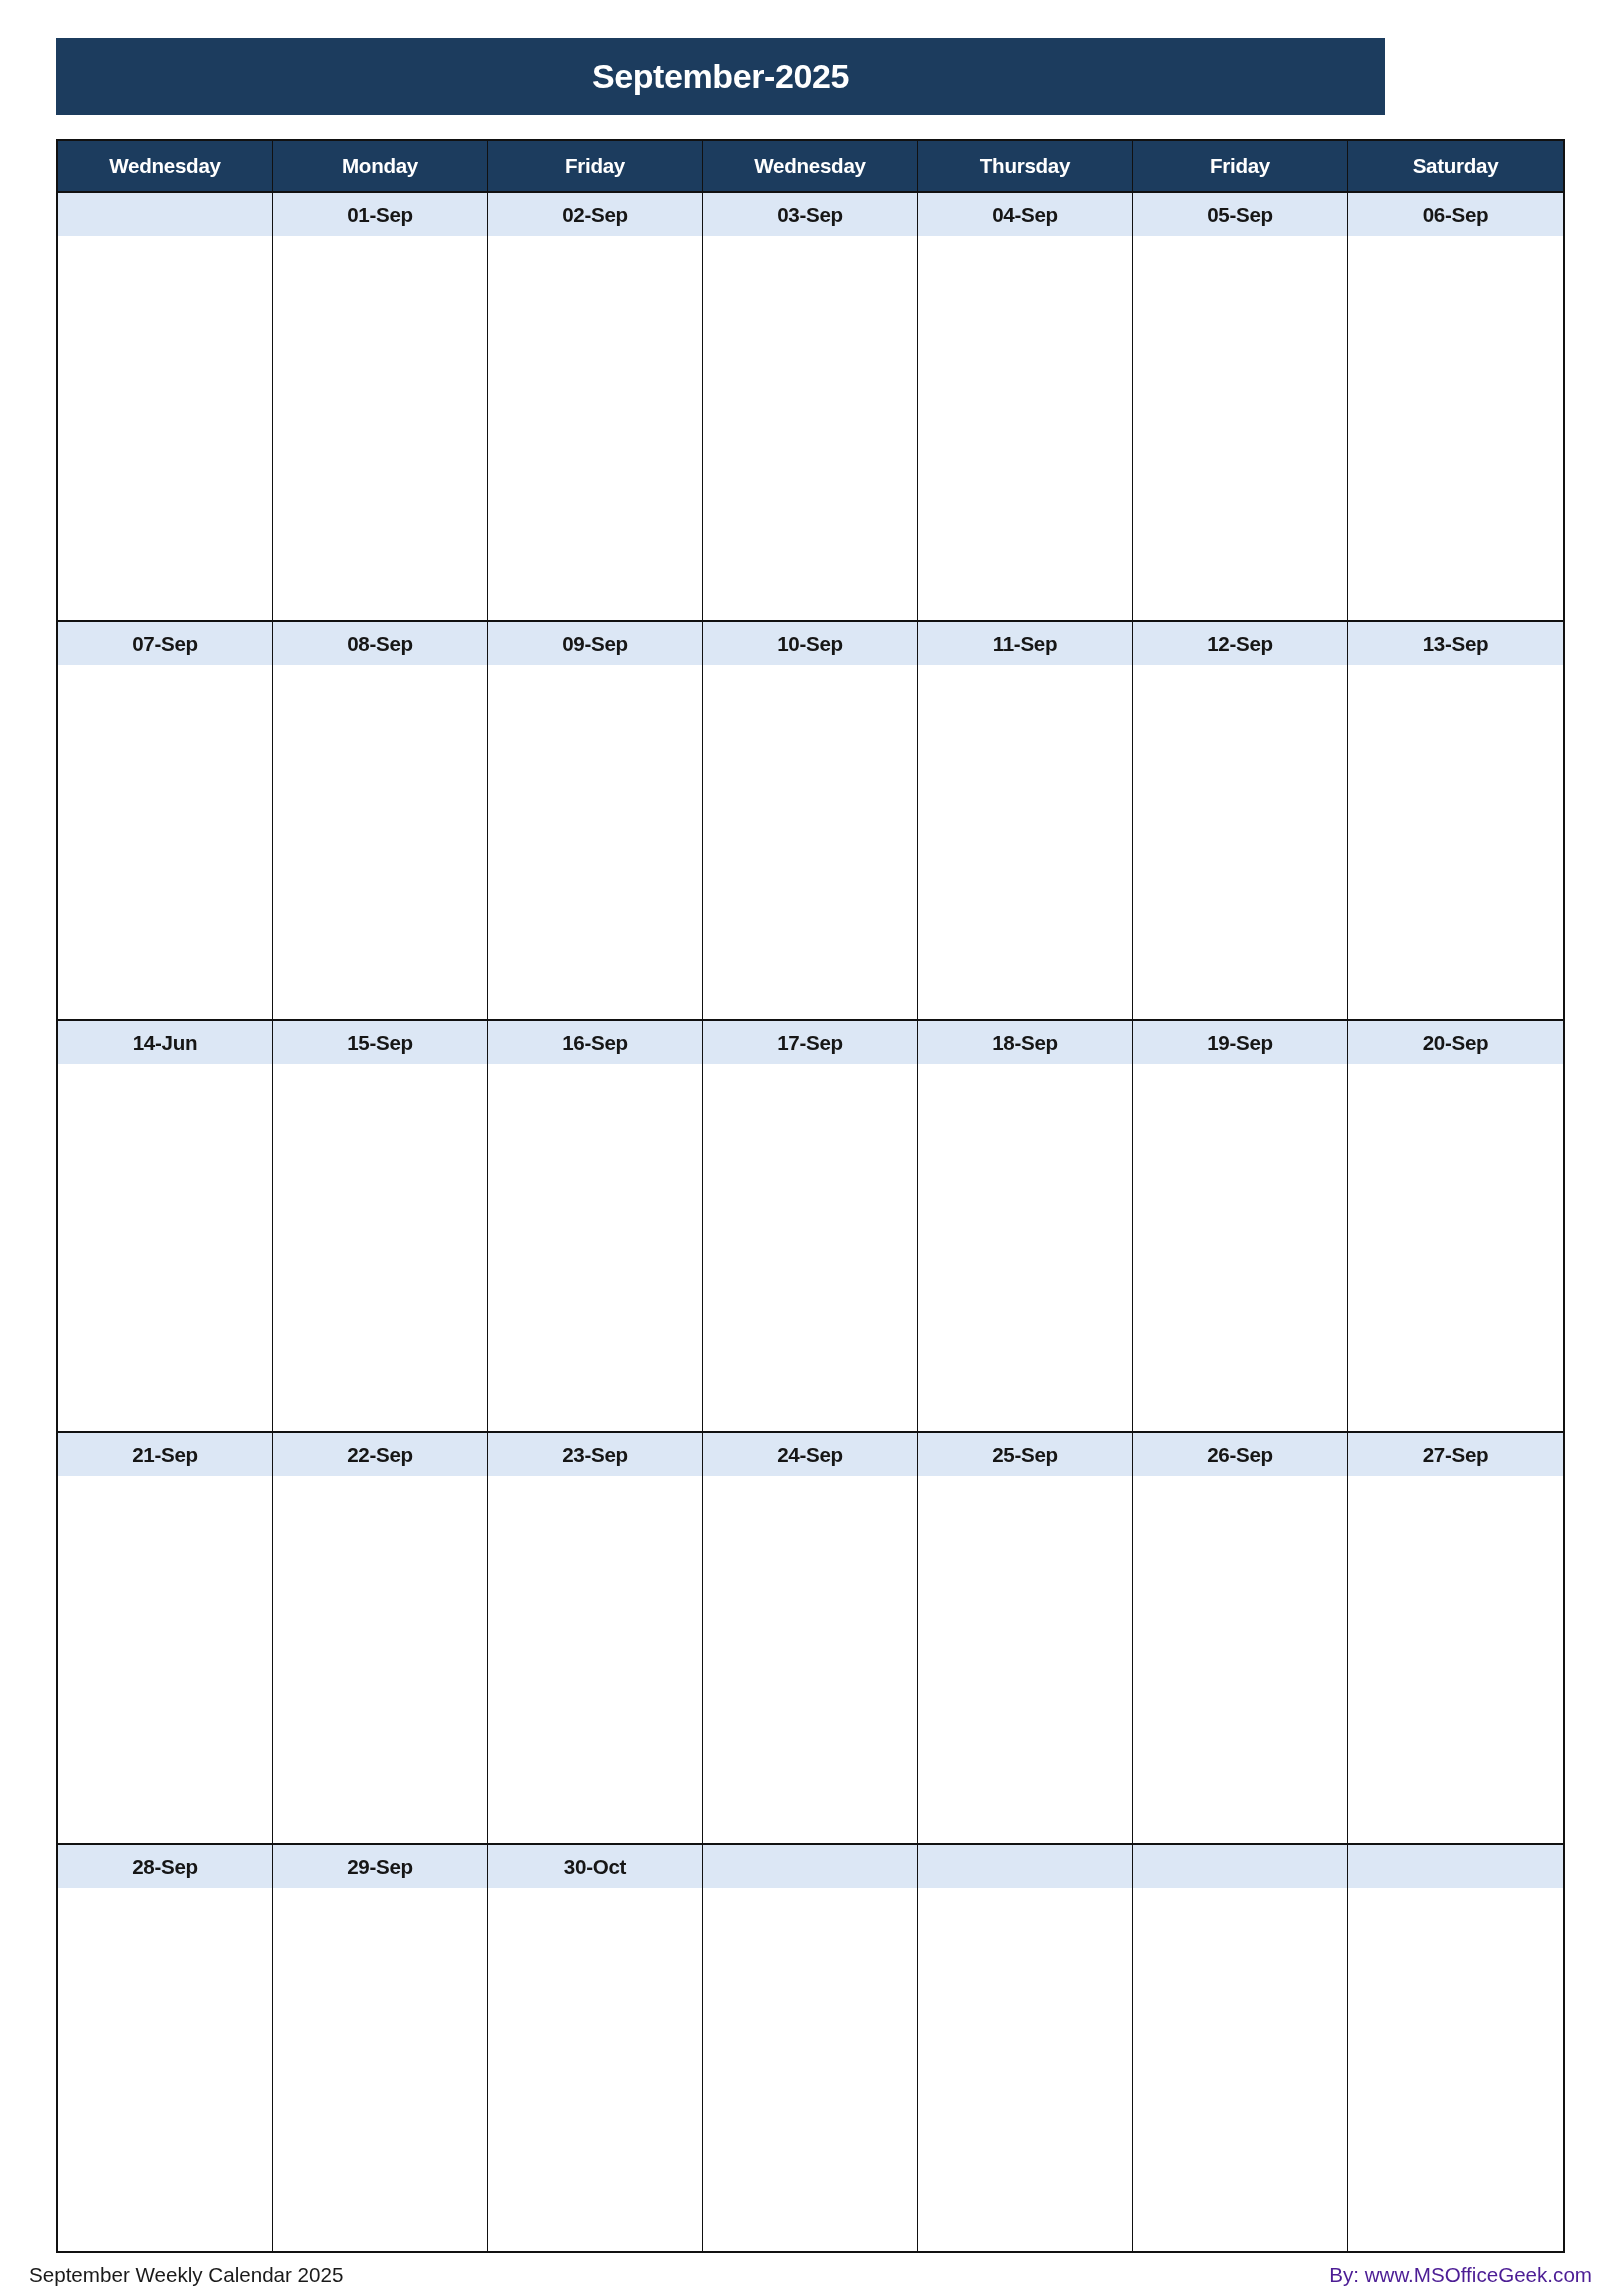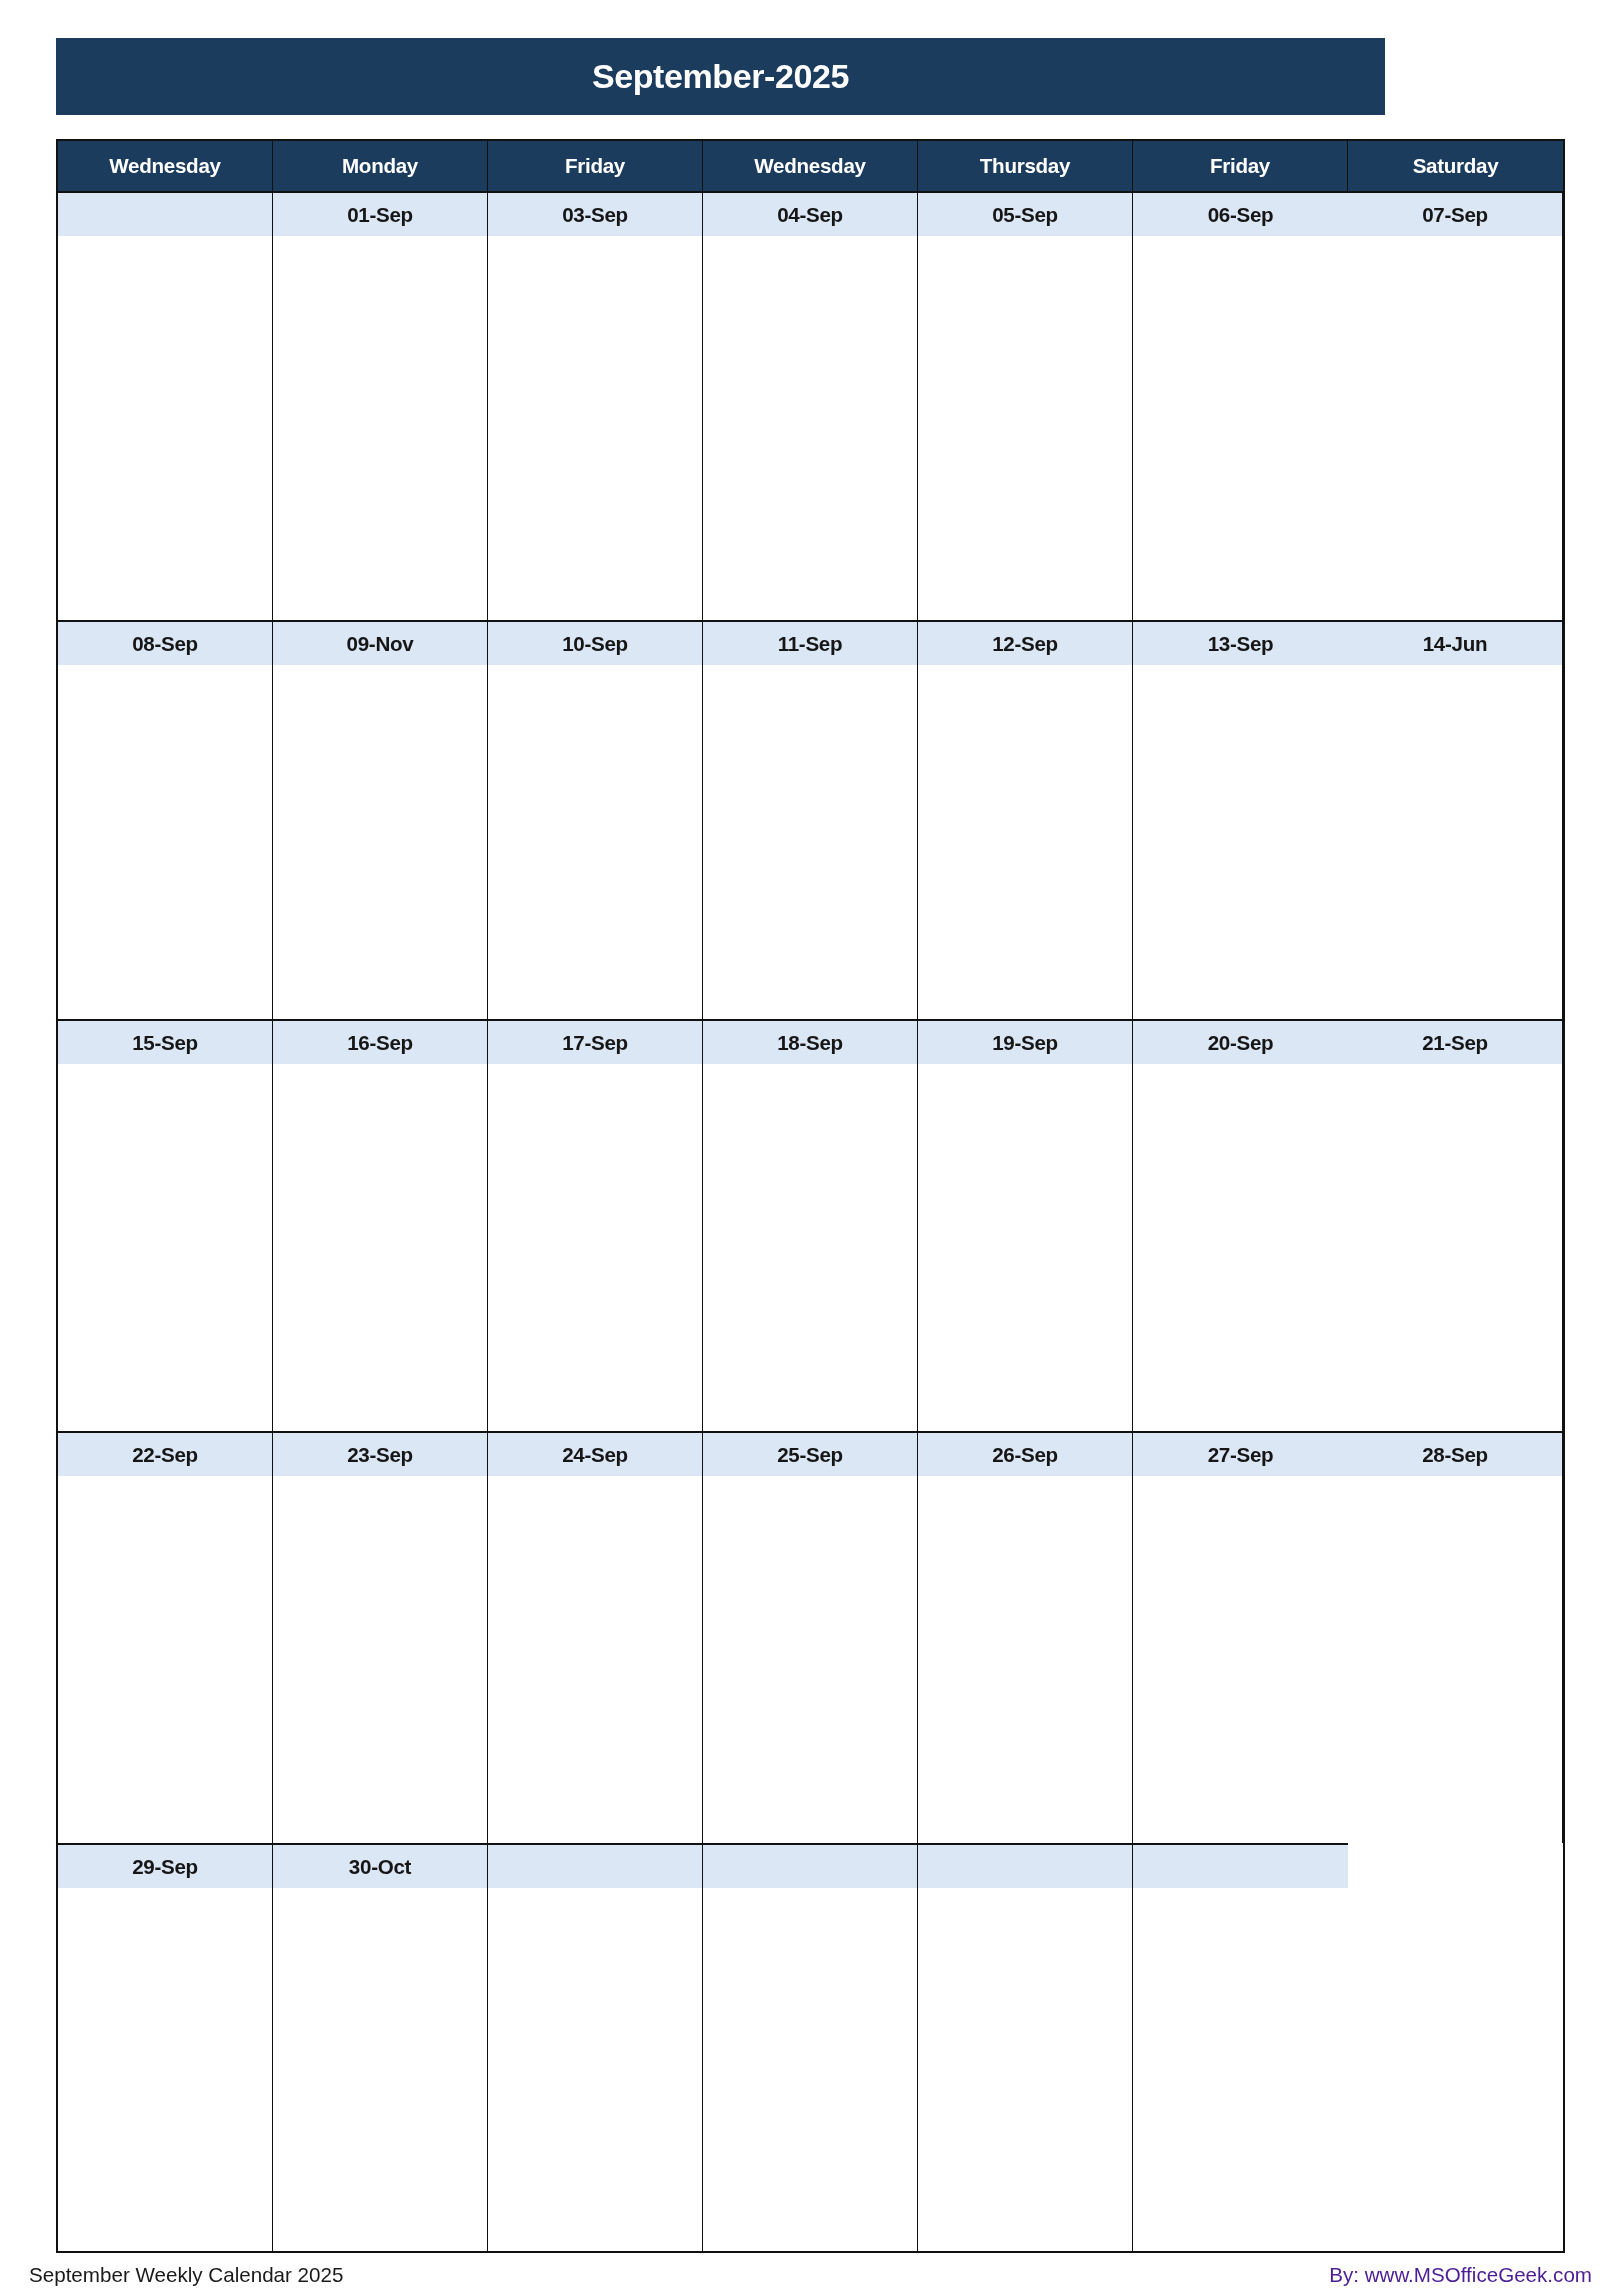--- a/index.html
+++ b/index.html
@@ -115,40 +115,43 @@
     <div class="day-header">Friday</div>
     <div class="day-header last-col">Saturday</div>
 
     <div class="week-cell">
         <div class="date-band"></div>
       </div>
     <div class="week-cell">
         <div class="date-band">01-Sep</div>
       </div>
     <div class="week-cell">
+        <div class="date-band">02-Sep</div>
+      </div>
+    <div class="week-cell">
         <div class="date-band">03-Sep</div>
       </div>
     <div class="week-cell">
         <div class="date-band">04-Sep</div>
       </div>
     <div class="week-cell">
         <div class="date-band">05-Sep</div>
       </div>
     <div class="week-cell last-col">
         <div class="date-band">06-Sep</div>
       </div>
 
     <div class="week-cell">
         <div class="date-band">07-Sep</div>
       </div>
     <div class="week-cell">
         <div class="date-band">08-Sep</div>
       </div>
     <div class="week-cell">
-        <div class="date-band">09-Nov</div>
+        <div class="date-band">09-Sep</div>
       </div>
     <div class="week-cell">
         <div class="date-band">10-Sep</div>
       </div>
     <div class="week-cell">
         <div class="date-band">11-Sep</div>
       </div>
     <div class="week-cell">
         <div class="date-band">12-Sep</div>
       </div>

